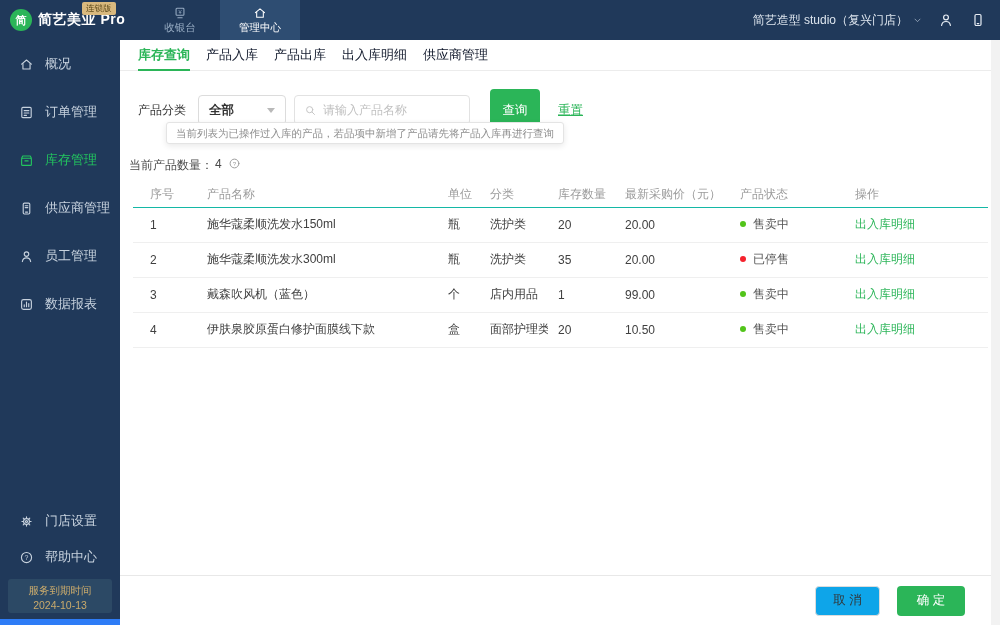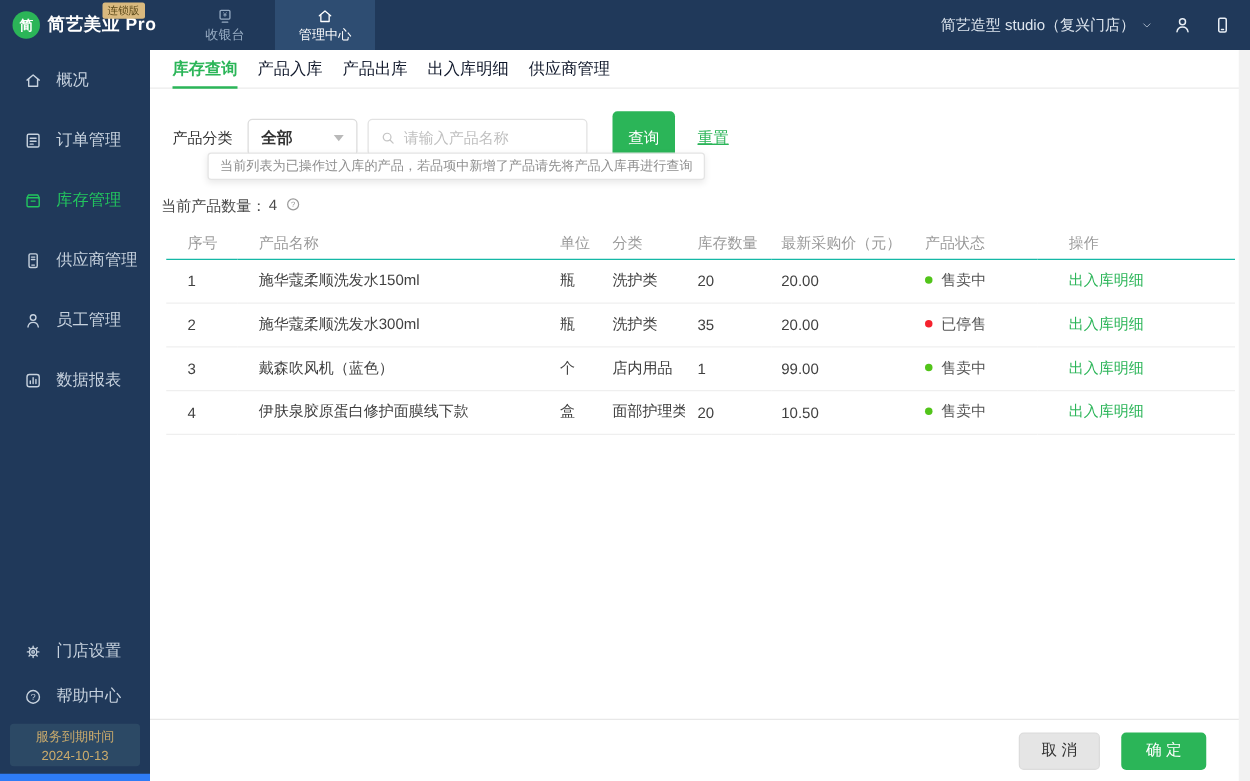--- a/index.html
+++ b/index.html
@@ -87,21 +87,21 @@
   th:nth-child(7),td:nth-child(7){padding-left:28px}
   th:nth-child(8),td:nth-child(8){padding-left:25px}
   .dot { display:inline-block; width:6px; height:6px; border-radius:50%; margin-right:7px; vertical-align:1px; }
   .dot.green { background:#52c41a; } .dot.red { background:#f5222d; }
   .status-text { color:#555; }
   .link { color:#2bb558; cursor:pointer; }
 
   .main-footer { position:absolute; left:0; right:0; bottom:0; height:50px; background:#fff;
                  border-top:1px solid #e8e8e8; display:flex; align-items:center; justify-content:flex-end;
                  gap:17px; padding-right:35px; }
-  .btn-cancel { width:65px; height:30px; background:#e5e5e5; border:1px solid #dcdcdc; border-radius:4px;
+  .btn-cancel { width:65px; height:30px; background:#0ea5e9; border:1px solid #dcdcdc; border-radius:4px;
                 font-size:12.5px; color:#333; cursor:pointer; font-family:inherit; }
   .btn-confirm { width:68px; height:30px; background:#2bb558; border:none; border-radius:4px;
                  font-size:12.5px; color:#fff; cursor:pointer; font-family:inherit; }
   .scrollbar { position:absolute; right:0; top:0; width:9px; height:100%; background:#f2f2f2; z-index:6; }
 </style>
 </head>
 <body>
 
 <header class="topbar">
   <div class="logo">

